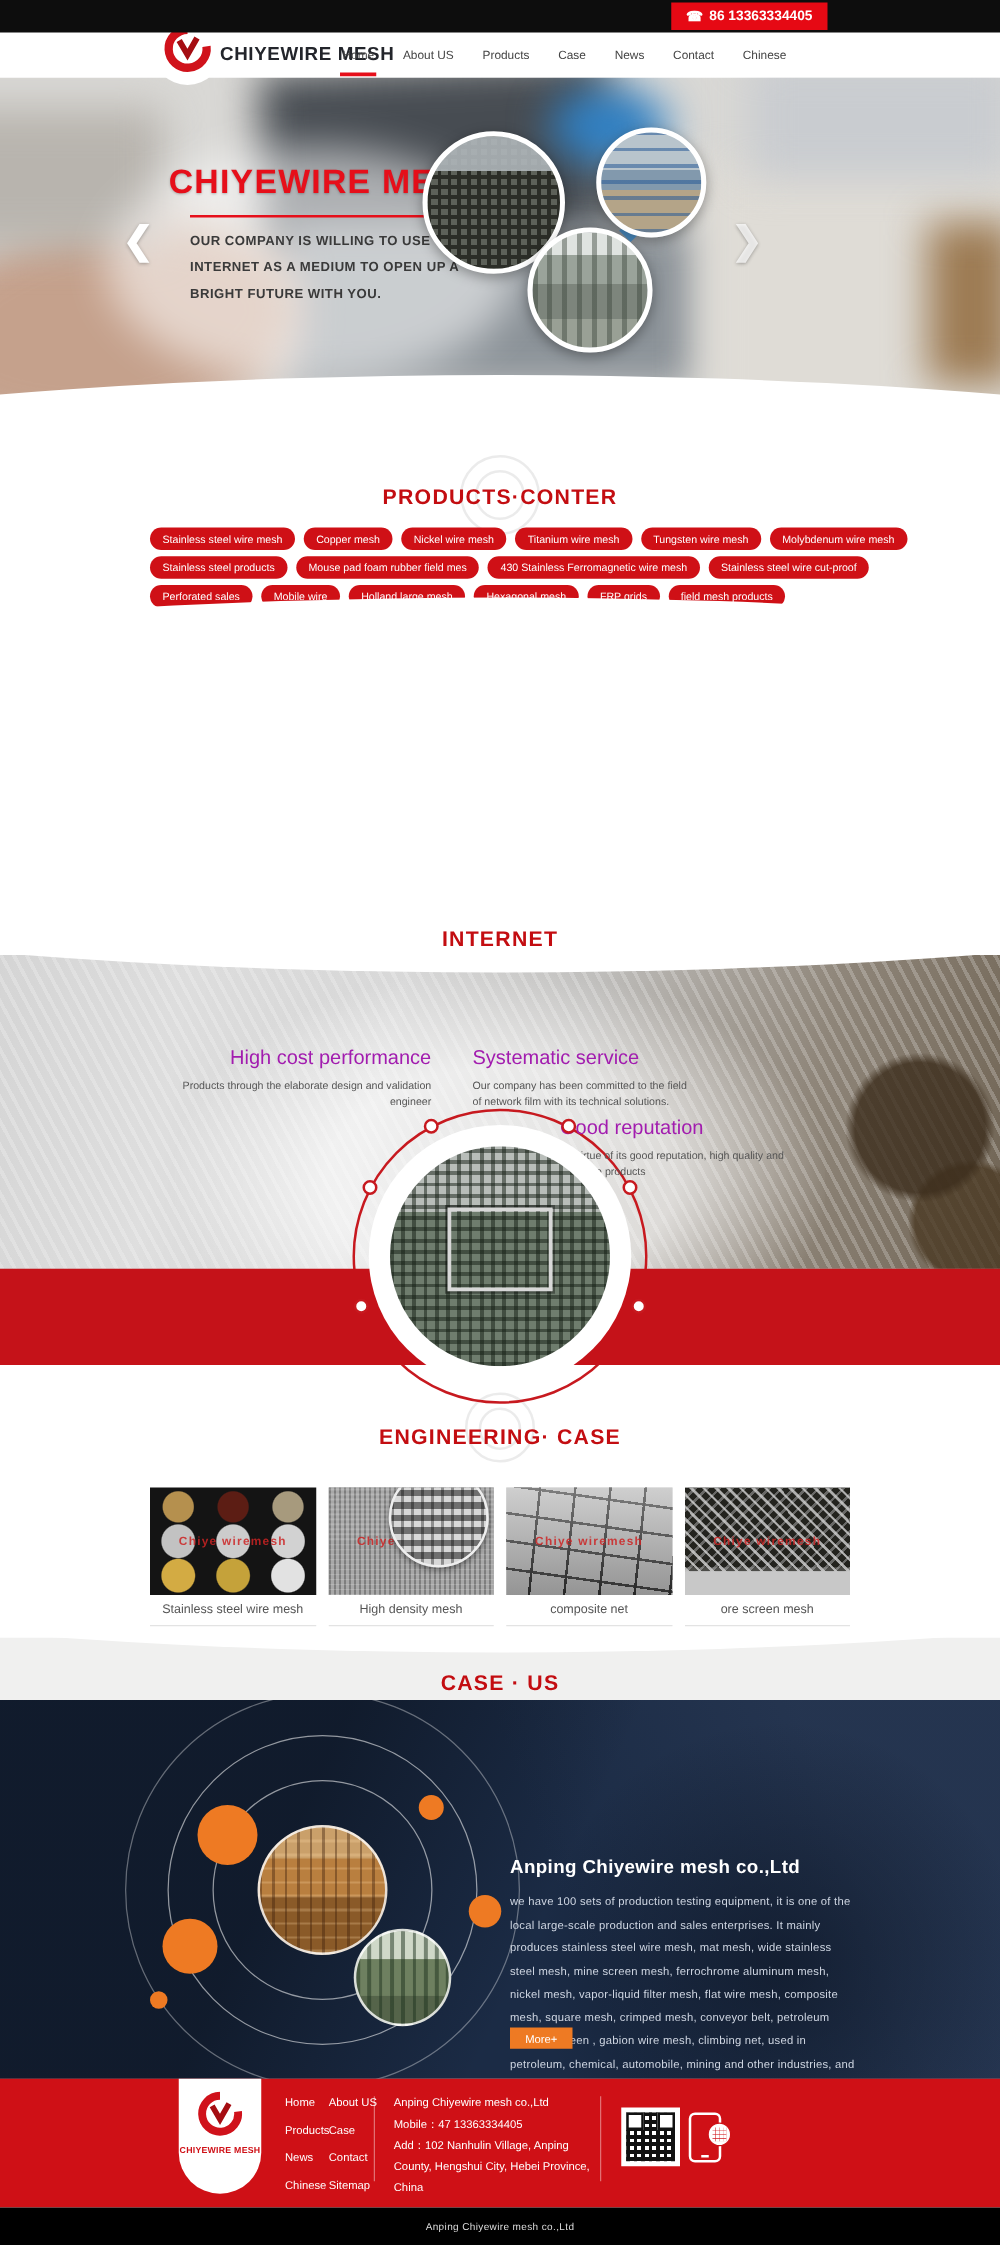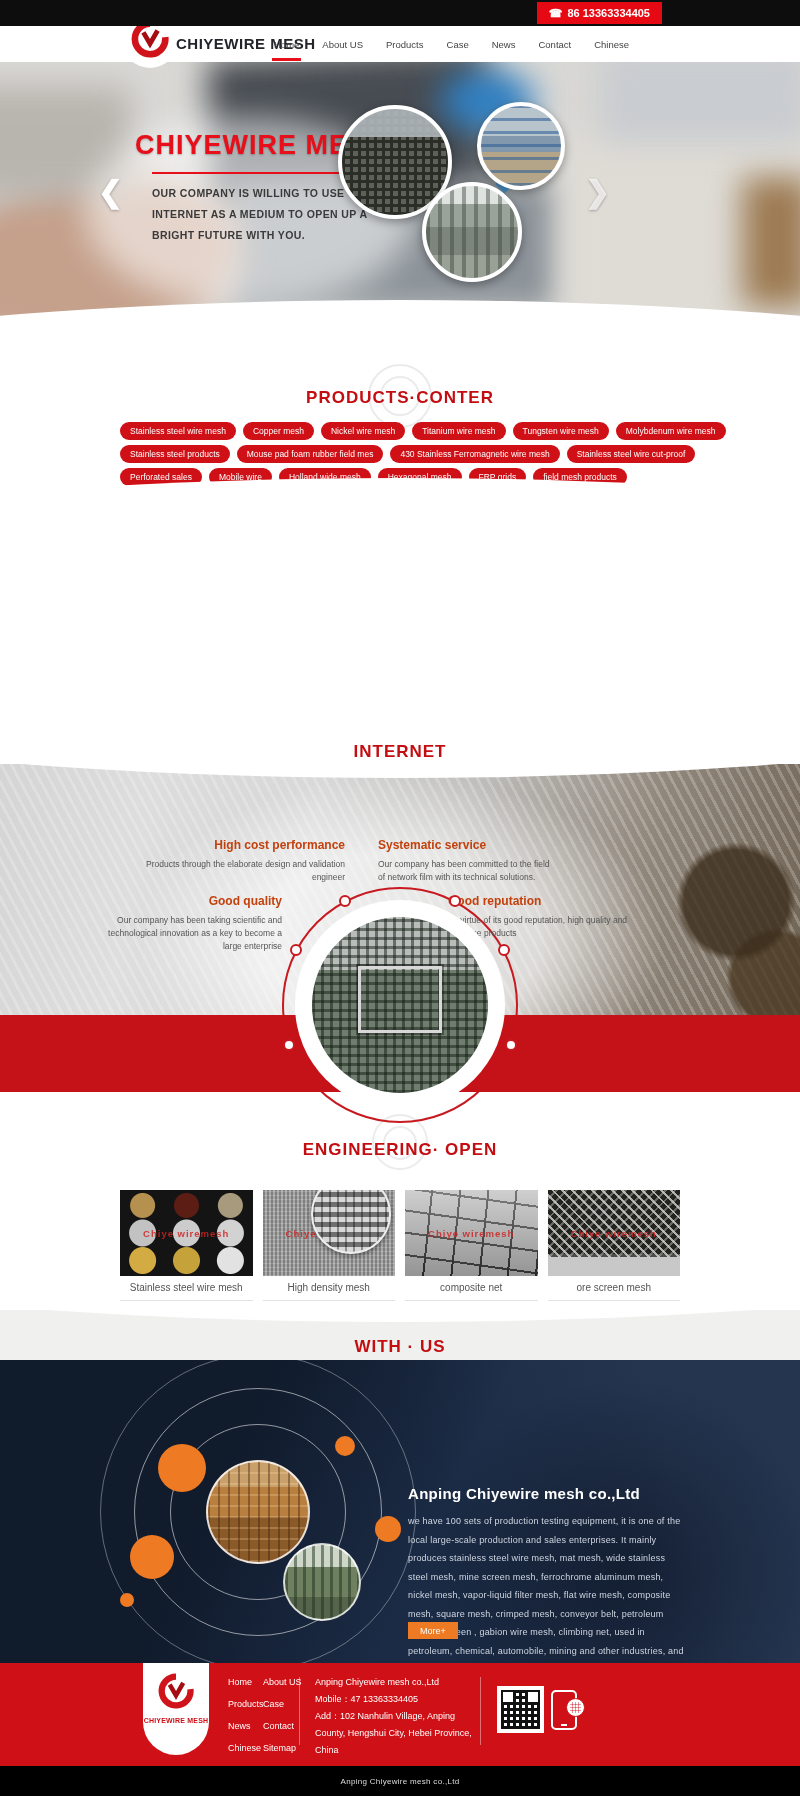--- a/index.html
+++ b/index.html
@@ -135,21 +135,21 @@
       radial-gradient(60px at 92% 55%, rgba(60,45,28,.8) 52px, rgba(0,0,0,0) 60px),
       radial-gradient(50px at 97% 85%, rgba(75,58,36,.8) 44px, rgba(0,0,0,0) 50px),
       linear-gradient(100deg, rgba(255,255,255,.4) 0 18%, rgba(0,0,0,0) 40%),
       repeating-linear-gradient(62deg, rgba(255,255,255,.22) 0 3px, rgba(0,0,0,0) 3px 9px),
       linear-gradient(105deg, #b8b8b8 0, #d8d8d8 38%, #c0bfbd 55%, #8f867a 78%, #6f6353 100%); }
   .adv-dome { position:absolute; left:-500px; top:-240px; width:1800px; height:300px; border-radius:50%;
     background:#fff; z-index:2; }
   .adv-glow { position:absolute; left:140px; top:60px; width:520px; height:300px;
     background:radial-gradient(ellipse at 50% 55%, rgba(255,255,255,.62) 38%, rgba(255,255,255,0) 72%); z-index:2; }
   .adv-item { position:absolute; z-index:4; }
-  .adv-item h3 { font-size:12px; font-weight:bold; color:#c2410c; }
+  .adv-item h3 { font-size:16px; font-weight:normal; color:#a21caf; }
   .adv-item p { margin-top:6px; font-size:8.5px; color:#555; line-height:13px; }
   .adv-1 { left:145px; top:120px; width:200px; text-align:right; }
   .adv-2 { left:378px; top:120px; width:178px; }
   .adv-3 { left:92px;  top:176px; width:190px; text-align:right; }
   .adv-4 { left:448px; top:176px; width:180px; }
   .adv-ring { position:absolute; left:282px; top:169px; width:236px; height:236px; border-radius:50%;
     border:2px solid #c7191f; z-index:3; }
   .adv-dot { position:absolute; width:12px; height:12px; border-radius:50%; background:#fff;
     border:2px solid #c7191f; transform:translate(-50%,-50%); z-index:5; }
   .red-band { position:absolute; left:0; top:297px; width:800px; height:77px; background:#c51219; z-index:4; }
@@ -308,21 +308,21 @@
       </div>
       <div class="tag-row">
         <span class="tag">Stainless steel products</span>
         <span class="tag">Mouse pad foam rubber field mes</span>
         <span class="tag">430 Stainless Ferromagnetic wire mesh</span>
         <span class="tag">Stainless steel wire cut-proof</span>
       </div>
       <div class="tag-row">
         <span class="tag">Perforated sales</span>
         <span class="tag">Mobile wire</span>
-        <span class="tag">Holland wide mesh</span>
+        <span class="tag">Holland large mesh</span>
         <span class="tag">Hexagonal mesh</span>
         <span class="tag">FRP grids</span>
         <span class="tag">field mesh products</span>
       </div>
     </div>
     <div class="pgrid">
       <div class="pcard">
         <div class="pi pi-samples">
             <span class="wm">Chiye wiremesh</span>
           </div>
@@ -379,24 +379,20 @@
     <div class="adv-glow"></div>
     <div class="sec-title">INTERNET</div>
 
     <div class="adv-item adv-1">
       <h3>High cost performance</h3>
       <p>Products through the elaborate design and validation engineer</p>
     </div>
     <div class="adv-item adv-2">
       <h3>Systematic service</h3>
       <p>Our company has been committed to the field of network film with its technical solutions.</p>
-    </div>
-    <div class="adv-item adv-3">
-      <h3>Good quality</h3>
-      <p>Our company has been taking scientific and technological innovation as a key to become a large enterprise</p>
     </div>
     <div class="adv-item adv-4">
       <h3>Good reputation</h3>
       <p>By virtue of its good reputation, high quality and low price products</p>
     </div>
 
     <div class="adv-ring"></div>
     <div class="adv-dot" style="left:345px; top:183px;"></div>
     <div class="adv-dot" style="left:455px; top:183px;"></div>
     <div class="adv-dot" style="left:296px; top:232px;"></div>
@@ -405,21 +401,21 @@
     <div class="adv-dot" style="left:511px; top:327px;"></div>
     <div class="red-band"></div>
     <div class="adv-circle">
       <div class="adv-img"></div>
     </div>
   </div>
 
   <div class="sec-cases">
     <div class="ring-wm wm-a"></div>
     <div class="ring-wm wm-b"></div>
-    <div class="sec-title">ENGINEERING· OPEN</div>
+    <div class="sec-title">ENGINEERING· CASE</div>
     <div class="cgrid">
       <div class="ccard">
         <div class="pi pi-samples">
             <span class="wm">Chiye wiremesh</span>
           </div>
         <div class="ccap">Stainless steel wire mesh</div>
       </div>
       <div class="ccard">
         <div class="pi pi-dense">
             <span class="wm">Chiye wiremesh</span>
@@ -436,21 +432,21 @@
         <div class="pi pi-ore">
             <span class="wm">Chiye wiremesh</span>
           </div>
         <div class="ccap">ore screen mesh</div>
       </div>
     </div>
   </div>
 
   <div class="sec-about">
     <div class="about-dome"></div>
-    <div class="sec-title">WITH · US</div>
+    <div class="sec-title">CASE · US</div>
     <div class="about-navy">
       <div class="orbit" style="left:258px; top:152px; width:176px; height:176px;"></div>
       <div class="orbit" style="left:258px; top:152px; width:248px; height:248px;"></div>
       <div class="orbit" style="left:258px; top:152px; width:316px; height:316px; border-color:rgba(255,255,255,.35);"></div>
       <div class="about-img about-factory" style="left:258px; top:152px;"></div>
       <div class="about-img about-machines" style="left:322px; top:222px;"></div>
       <div class="odot" style="left:345px; top:86px; width:20px; height:20px;"></div>
       <div class="odot" style="left:388px; top:169px; width:26px; height:26px;"></div>
       <div class="odot" style="left:182px; top:108px; width:48px; height:48px;"></div>
       <div class="odot" style="left:152px; top:197px; width:44px; height:44px;"></div>

